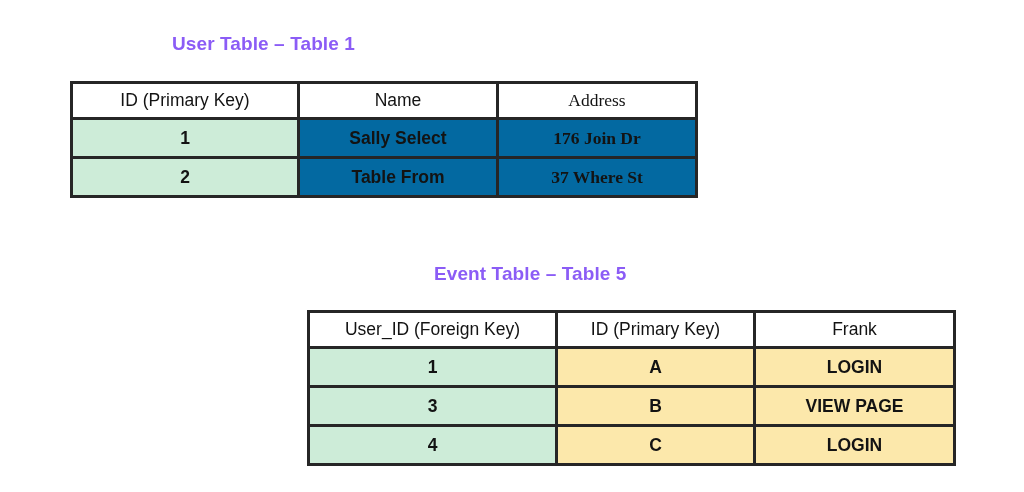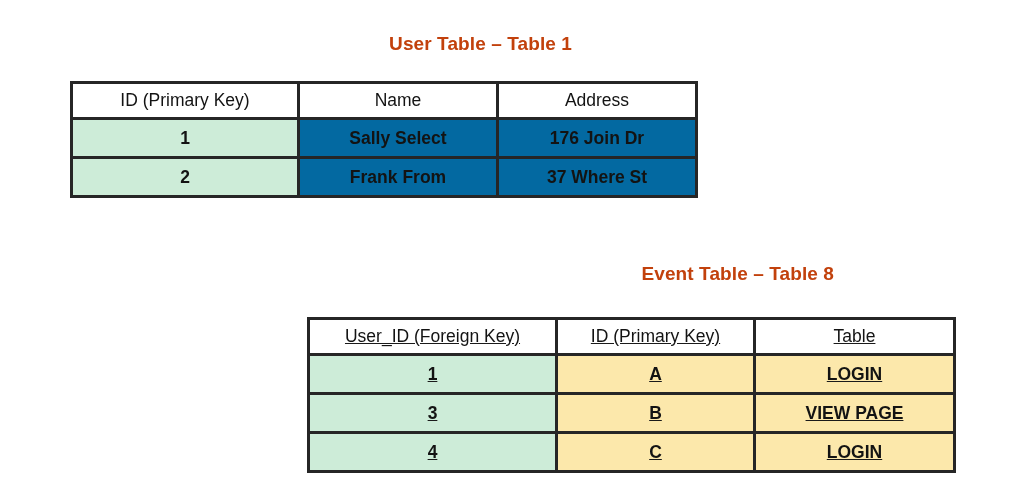--- a/index.html
+++ b/index.html
@@ -19,24 +19,24 @@
   .diagram-canvas {
     position: absolute;
     inset: 0;
   }
 
   
   .table-title {
     position: absolute;
     font-size: 19px;
     font-weight: bold;
-    color: #c2410c;
+    color: #8b5cf6;
     letter-spacing: 0.1px;
     white-space: nowrap;
-    text-align: right;
+    text-align: left;
   }
   #title-user-table {
     left: 172px;
     top: 33px;
     width: 400px;
   }
   #title-event-table {
     left: 434px;
     top: 263px;
     width: 400px;
@@ -83,28 +83,27 @@
   .fill-white  { background: #ffffff; margin-top: 8px; }
 
   
   #user-table {
     left: 70px;
     top: 81px;
     width: 625px;
   }
   #user-table .col-id   { width: 227px; }
   #user-table .col-name { width: 199px; }
-  #user-table .col-addr { width: 199px; }
+  #user-table .col-addr { width: 199px; font-family: Liberation Serif, serif; }
 
   
   #event-table {
     left: 307px;
-    top: 317px;
+    top: 310px;
     width: 646px;
-    text-decoration: underline;
   }
   #event-table .col-uid    { width: 248px; }
   #event-table .col-pk     { width: 198px; }
   #event-table .col-action { width: 200px; }
 </style>
 </head>
 <body>
 
 <div class="diagram-canvas">
 
@@ -119,34 +118,34 @@
       </tr>
     </thead>
     <tbody>
       <tr>
         <td class="col-id fill-green">1</td>
         <td class="col-name fill-blue">Sally Select</td>
         <td class="col-addr fill-blue">176 Join Dr</td>
       </tr>
       <tr>
         <td class="col-id fill-green">2</td>
-        <td class="col-name fill-blue">Frank From</td>
+        <td class="col-name fill-blue">Table From</td>
         <td class="col-addr fill-blue">37 Where St</td>
       </tr>
     </tbody>
   </table>
 
-  <div class="table-title" id="title-event-table">Event Table – Table 8</div>
+  <div class="table-title" id="title-event-table">Event Table – Table 5</div>
 
   <table class="db-table" id="event-table">
     <thead>
       <tr>
         <th class="hdr-cell col-uid fill-white">User_ID (Foreign Key)</th>
         <th class="hdr-cell col-pk fill-white">ID (Primary Key)</th>
-        <th class="hdr-cell col-action fill-white">Table</th>
+        <th class="hdr-cell col-action fill-white">Frank</th>
       </tr>
     </thead>
     <tbody>
       <tr>
         <td class="col-uid fill-green">1</td>
         <td class="col-pk fill-yellow">A</td>
         <td class="col-action fill-yellow">LOGIN</td>
       </tr>
       <tr>
         <td class="col-uid fill-green">3</td>

